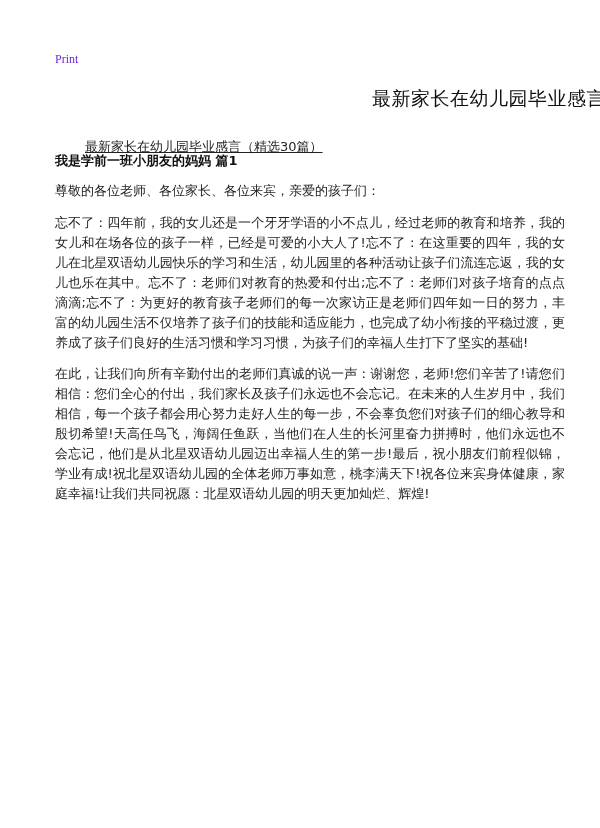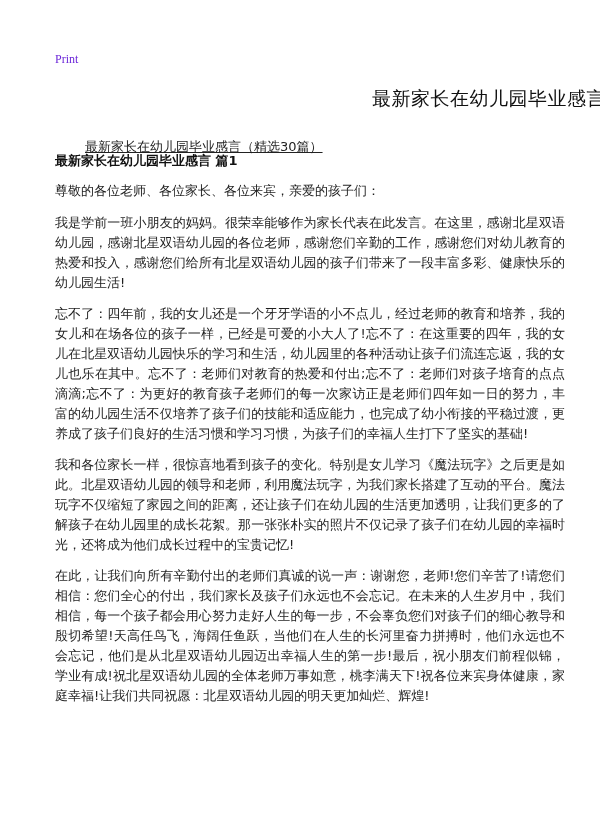--- a/index.html
+++ b/index.html
@@ -73,21 +73,19 @@
   </style>
 </head>
 <body>
 
 <div class="print-label">Print</div>
 
 <h1 class="title">最新家长在幼儿园毕业感言</h1>
 
 <p class="subtitle">最新家长在幼儿园毕业感言（精选30篇）</p>
 
-<p class="section-heading">最新家长在幼儿园毕业感言 篇1</p>
+<p class="section-heading">我是学前一班小朋友的妈妈 篇1</p>
 
 <div class="body-text">
   <p class="para single">尊敬的各位老师、各位家长、各位来宾，亲爱的孩子们：</p>
-  <p class="para">我是学前一班小朋友的妈妈。很荣幸能够作为家长代表在此发言。在这里，感谢北星双语幼儿园，感谢北星双语幼儿园的各位老师，感谢您们辛勤的工作，感谢您们对幼儿教育的热爱和投入，感谢您们给所有北星双语幼儿园的孩子们带来了一段丰富多彩、健康快乐的幼儿园生活!</p>
   <p class="para">忘不了：四年前，我的女儿还是一个牙牙学语的小不点儿，经过老师的教育和培养，我的女儿和在场各位的孩子一样，已经是可爱的小大人了!忘不了：在这重要的四年，我的女儿在北星双语幼儿园快乐的学习和生活，幼儿园里的各种活动让孩子们流连忘返，我的女儿也乐在其中。忘不了：老师们对教育的热爱和付出;忘不了：老师们对孩子培育的点点滴滴;忘不了：为更好的教育孩子老师们的每一次家访正是老师们四年如一日的努力，丰富的幼儿园生活不仅培养了孩子们的技能和适应能力，也完成了幼小衔接的平稳过渡，更养成了孩子们良好的生活习惯和学习习惯，为孩子们的幸福人生打下了坚实的基础!</p>
-  <p class="para">我和各位家长一样，很惊喜地看到孩子的变化。特别是女儿学习《魔法玩字》之后更是如此。北星双语幼儿园的领导和老师，利用魔法玩字，为我们家长搭建了互动的平台。魔法玩字不仅缩短了家园之间的距离，还让孩子们在幼儿园的生活更加透明，让我们更多的了解孩子在幼儿园里的成长花絮。那一张张朴实的照片不仅记录了孩子们在幼儿园的幸福时光，还将成为他们成长过程中的宝贵记忆!</p>
   <p class="para">在此，让我们向所有辛勤付出的老师们真诚的说一声：谢谢您，老师!您们辛苦了!请您们相信：您们全心的付出，我们家长及孩子们永远也不会忘记。在未来的人生岁月中，我们相信，每一个孩子都会用心努力走好人生的每一步，不会辜负您们对孩子们的细心教导和殷切希望!天高任鸟飞，海阔任鱼跃，当他们在人生的长河里奋力拼搏时，他们永远也不会忘记，他们是从北星双语幼儿园迈出幸福人生的第一步!最后，祝小朋友们前程似锦，学业有成!祝北星双语幼儿园的全体老师万事如意，桃李满天下!祝各位来宾身体健康，家庭幸福!让我们共同祝愿：北星双语幼儿园的明天更加灿烂、辉煌!</p>
 </div>
 
 </body></html>

